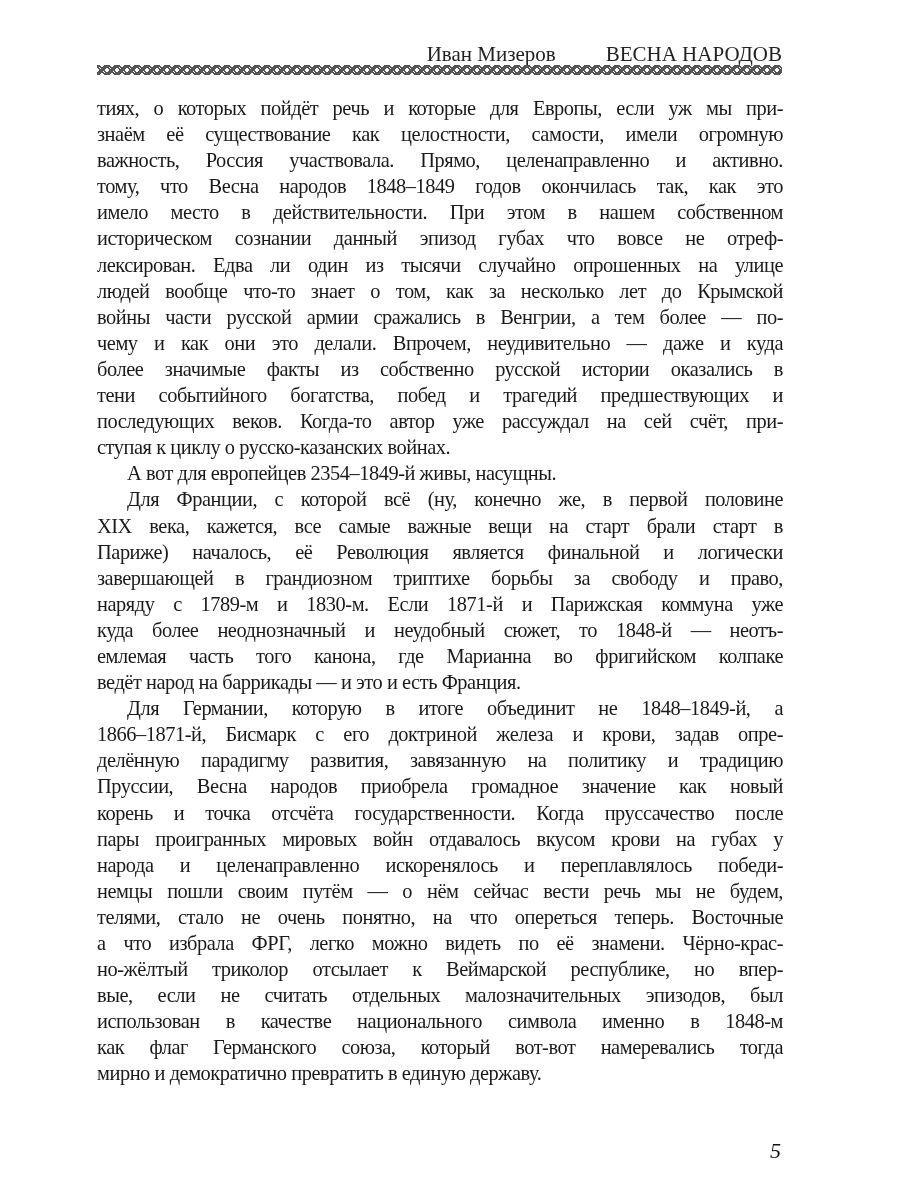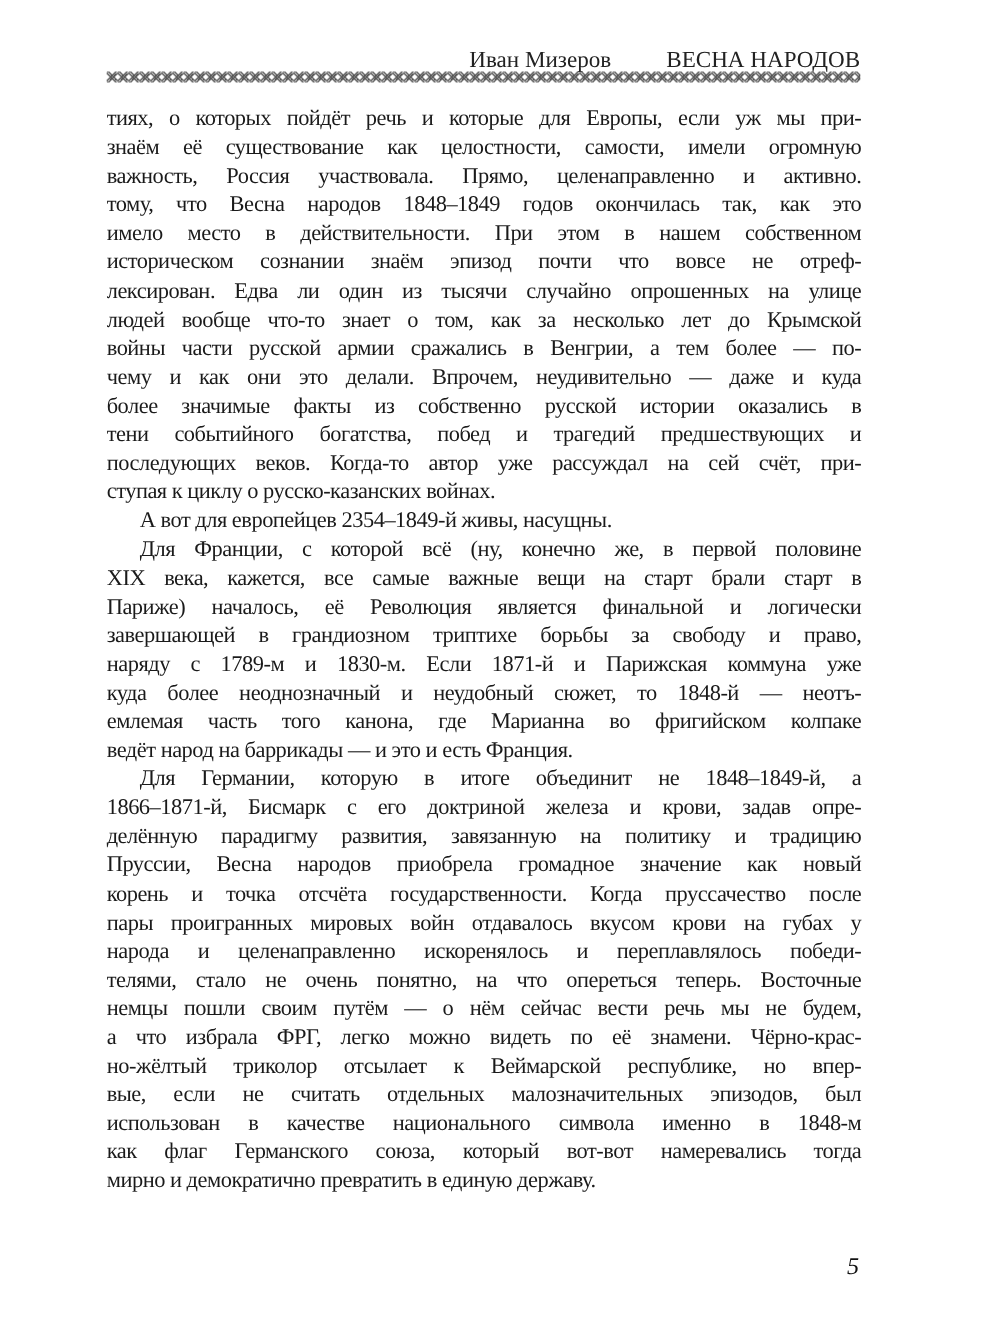--- a/index.html
+++ b/index.html
@@ -47,21 +47,21 @@
 </div>
 <div class="ornament"></div>
 
 <div class="body-text" id="body-text">
     <p>
       <span class="line">тиях, о которых пойдёт речь и которые для Европы, если уж мы при-</span>
       <span class="line">знаём её существование как целостности, самости, имели огромную</span>
       <span class="line">важность, Россия участвовала. Прямо, целенаправленно и активно.</span>
       <span class="line">тому, что Весна народов 1848–1849 годов окончилась так, как это</span>
       <span class="line">имело место в действительности. При этом в нашем собственном</span>
-      <span class="line">историческом сознании знаём эпизод почти что вовсе не отреф-</span>
+      <span class="line">историческом сознании данный эпизод губах что вовсе не отреф-</span>
       <span class="line">лексирован. Едва ли один из тысячи случайно опрошенных на улице</span>
       <span class="line">людей вообще что-то знает о том, как за несколько лет до Крымской</span>
       <span class="line">войны части русской армии сражались в Венгрии, а тем более — по-</span>
       <span class="line">чему и как они это делали. Впрочем, неудивительно — даже и куда</span>
       <span class="line">более значимые факты из собственно русской истории оказались в</span>
       <span class="line">тени событийного богатства, побед и трагедий предшествующих и</span>
       <span class="line">последующих веков. Когда-то автор уже рассуждал на сей счёт, при-</span>
       <span class="line last">ступая к циклу о русско-казанских войнах.</span>
     </p>
     <p>
@@ -78,22 +78,22 @@
       <span class="line last">ведёт народ на баррикады — и это и есть Франция.</span>
     </p>
     <p>
       <span class="line first-indent">Для Германии, которую в итоге объединит не 1848–1849-й, а</span>
       <span class="line">1866–1871-й, Бисмарк с его доктриной железа и крови, задав опре-</span>
       <span class="line">делённую парадигму развития, завязанную на политику и традицию</span>
       <span class="line">Пруссии, Весна народов приобрела громадное значение как новый</span>
       <span class="line">корень и точка отсчёта государственности. Когда пруссачество после</span>
       <span class="line">пары проигранных мировых войн отдавалось вкусом крови на губах у</span>
       <span class="line">народа и целенаправленно искоренялось и переплавлялось победи-</span>
+      <span class="line">немцы пошли своим путём — о нём сейчас вести речь мы не будем,</span>
       <span class="line">телями, стало не очень понятно, на что опереться теперь. Восточные</span>
-      <span class="line">немцы пошли своим путём — о нём сейчас вести речь мы не будем,</span>
       <span class="line">а что избрала ФРГ, легко можно видеть по её знамени. Чёрно-крас-</span>
       <span class="line">но-жёлтый триколор отсылает к Веймарской республике, но впер-</span>
       <span class="line">вые, если не считать отдельных малозначительных эпизодов, был</span>
       <span class="line">использован в качестве национального символа именно в 1848-м</span>
       <span class="line">как флаг Германского союза, который вот-вот намеревались тогда</span>
       <span class="line last">мирно и демократично превратить в единую державу.</span>
     </p>
   </div>
 
 <div class="folio">5</div>

